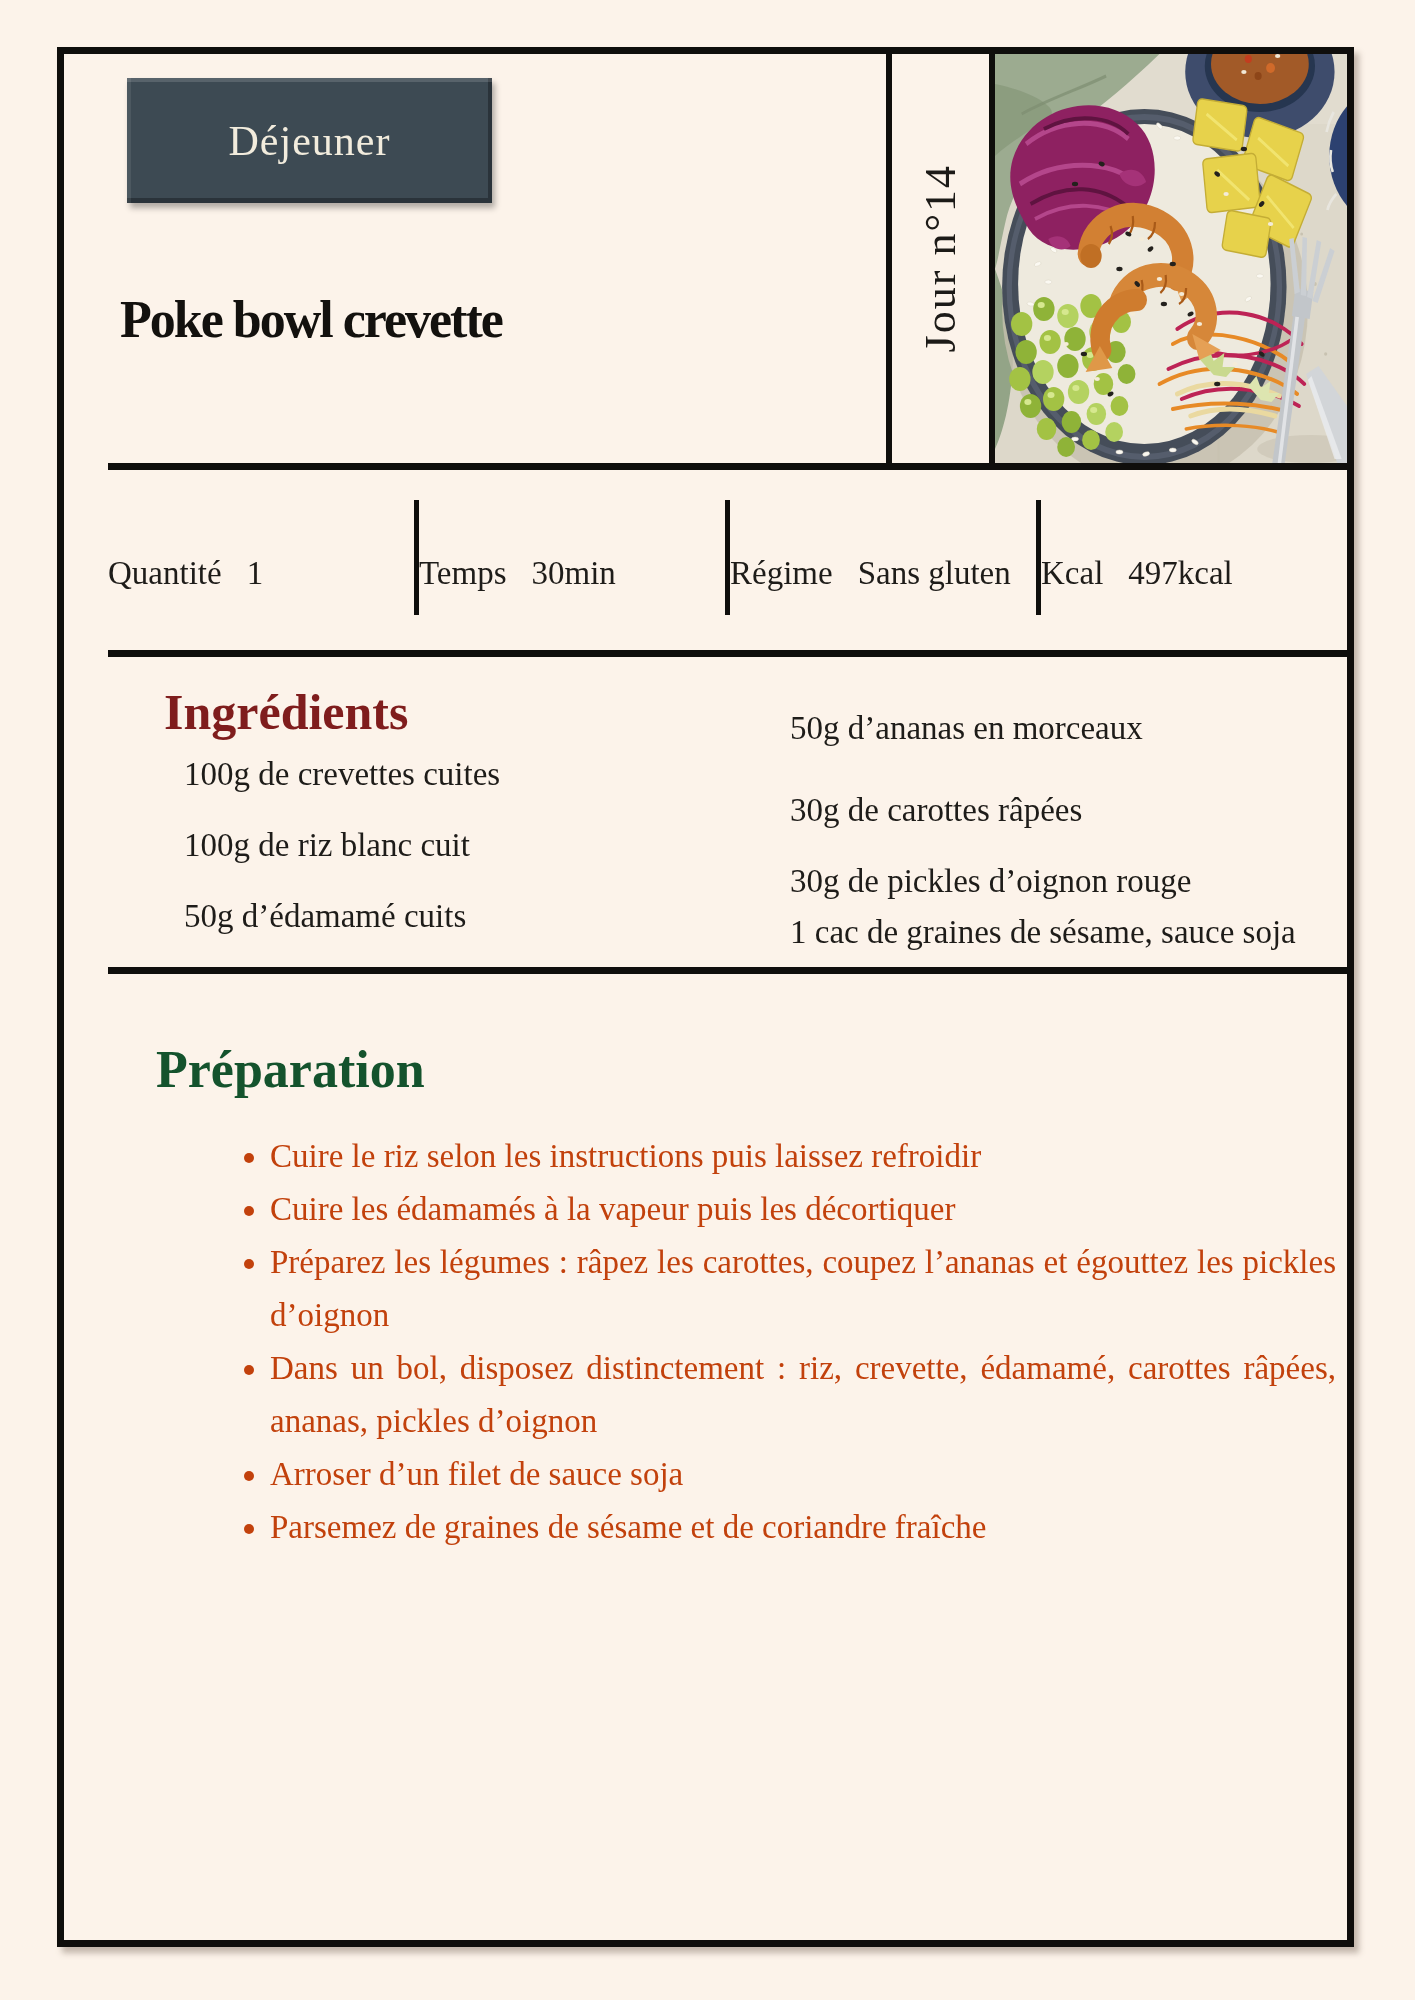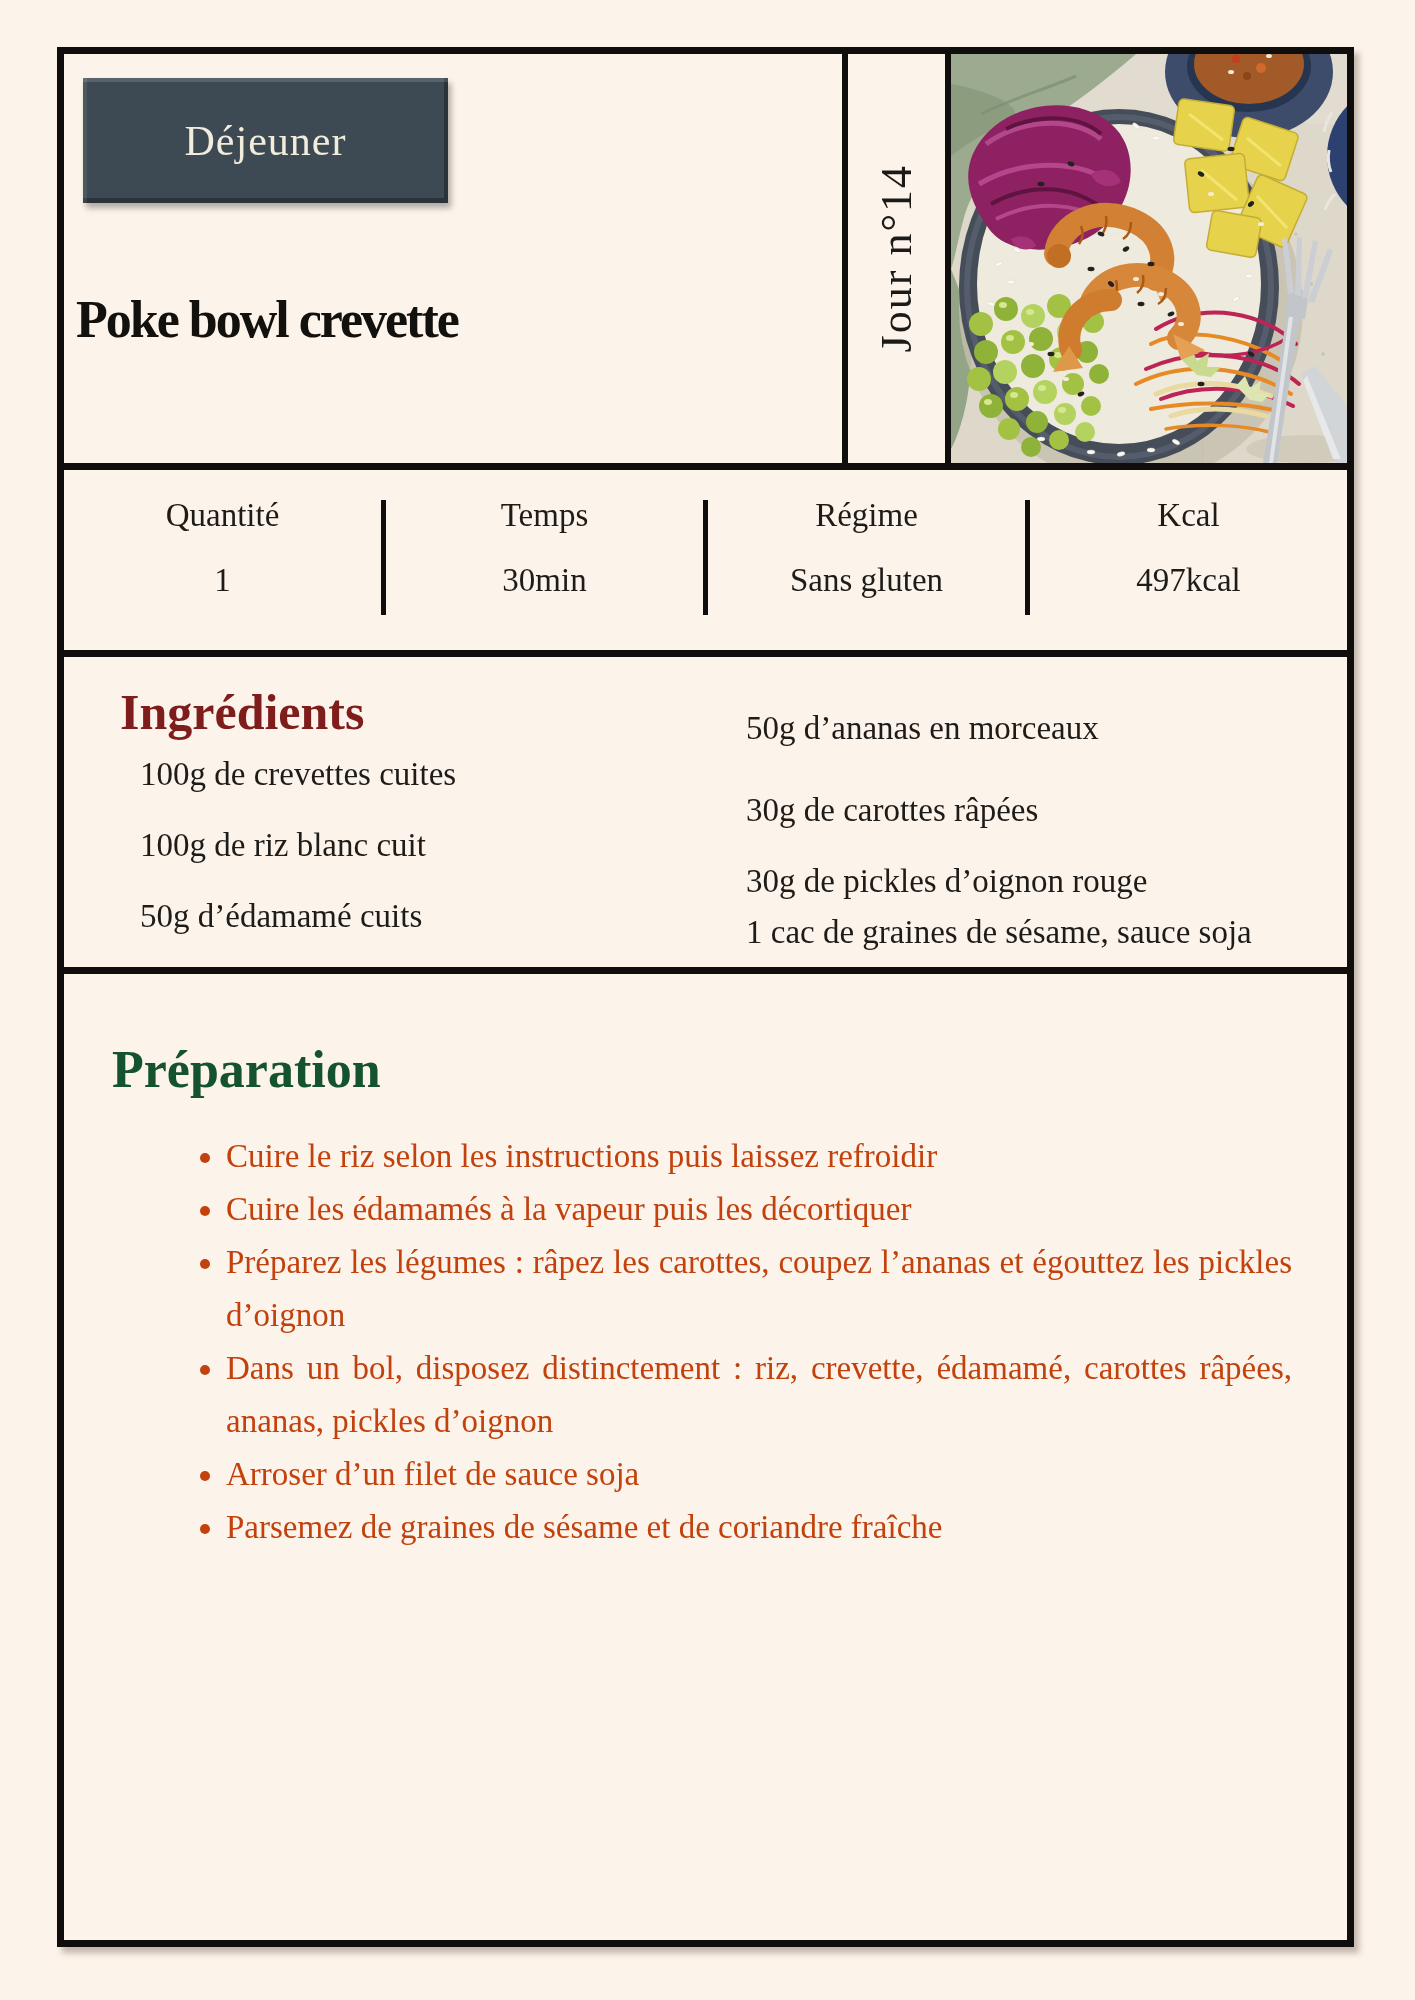--- a/index.html
+++ b/index.html
@@ -1,38 +1,38 @@
 <!DOCTYPE html>
 <html><head>
 <meta charset="utf-8">
 <style>
   html,body{margin:0;padding:0;background:#fcf3ea;}
   .page{position:relative;width:1415px;height:2000px;background:#fcf3ea;overflow:hidden;
         font-family:"Liberation Serif",serif;color:#1e1c19;}
   .card{position:absolute;left:57px;top:47px;width:1297px;height:1900px;box-sizing:border-box;
         border:7px solid #0f0e0c;background:#fcf3ea;display:flex;flex-direction:column;
-        box-shadow:5px 6px 6px rgba(90,70,55,.35);}
+        box-shadow:5px 6px 6px rgba(90,70,55,.35);padding-left:44px;}
   
   .row-top{flex:0 0 416px;height:416px;box-sizing:border-box;border-bottom:7px solid #0f0e0c;display:flex;}
   .cell-title{flex:0 0 784px;box-sizing:border-box;border-right:6px solid #0f0e0c;position:relative;}
   .meal-badge{position:absolute;left:19px;top:24px;width:365px;height:125px;background:#3d4a53;
         display:flex;align-items:center;justify-content:center;
         box-shadow:inset 0 4px 0 rgba(255,255,255,.14),inset 4px 0 0 rgba(255,255,255,.08),
                    inset -4px -5px 0 rgba(0,0,0,.30), 3px 5px 6px rgba(0,0,0,.30);}
   .meal-badge span{font-size:42px;color:#f2ecdd;letter-spacing:1px;}
   .recipe-title{position:absolute;left:12px;top:240px;font-size:52px;font-weight:700;line-height:1;
         letter-spacing:-2px;color:#13110e;white-space:nowrap;}
   .cell-day{flex:0 0 103px;box-sizing:border-box;border-right:6px solid #0f0e0c;
         display:flex;align-items:center;justify-content:center;}
   .day-label{writing-mode:vertical-rl;transform:rotate(180deg);font-size:44px;color:#1c1a17;letter-spacing:2px;}
   .cell-photo{flex:1 1 auto;position:relative;overflow:hidden;background:#ddd8ca;}
   .cell-photo svg{display:block;width:100%;height:100%;}
   
   .row-info{flex:0 0 187px;height:187px;box-sizing:border-box;border-bottom:7px solid #0f0e0c;display:flex;}
-  .info-col{flex:1 1 0;display:flex;flex-direction:column;align-items:center;padding-top:25px;gap:25px;}
+  .info-col{flex:1 1 0;display:flex;flex-direction:row;align-items:center;padding-top:25px;gap:25px;}
   .info-label,.info-value{font-size:33px;line-height:40px;color:#1e1c19;}
   .info-sep{flex:0 0 5px;width:5px;background:#0f0e0c;margin:30px 0 35px 0;}
   
   .row-ing{flex:0 0 317px;height:317px;box-sizing:border-box;border-bottom:7px solid #0f0e0c;position:relative;}
   .ing-heading{position:absolute;left:56px;top:26px;font-size:50px;font-weight:700;letter-spacing:0;color:#7f1d1d;}
   .ing-col-left{position:absolute;left:76px;top:97px;}
   .ing-col-left .ing-item{font-size:33px;line-height:40px;margin-bottom:31px;}
   .ing-col-right{position:absolute;left:682px;top:15px;width:545px;}
   .ing-col-right .ing-item{font-size:33px;line-height:40px;}
   .ing-col-right .ing-item:nth-child(1){margin-bottom:42px;margin-top:36px;}

